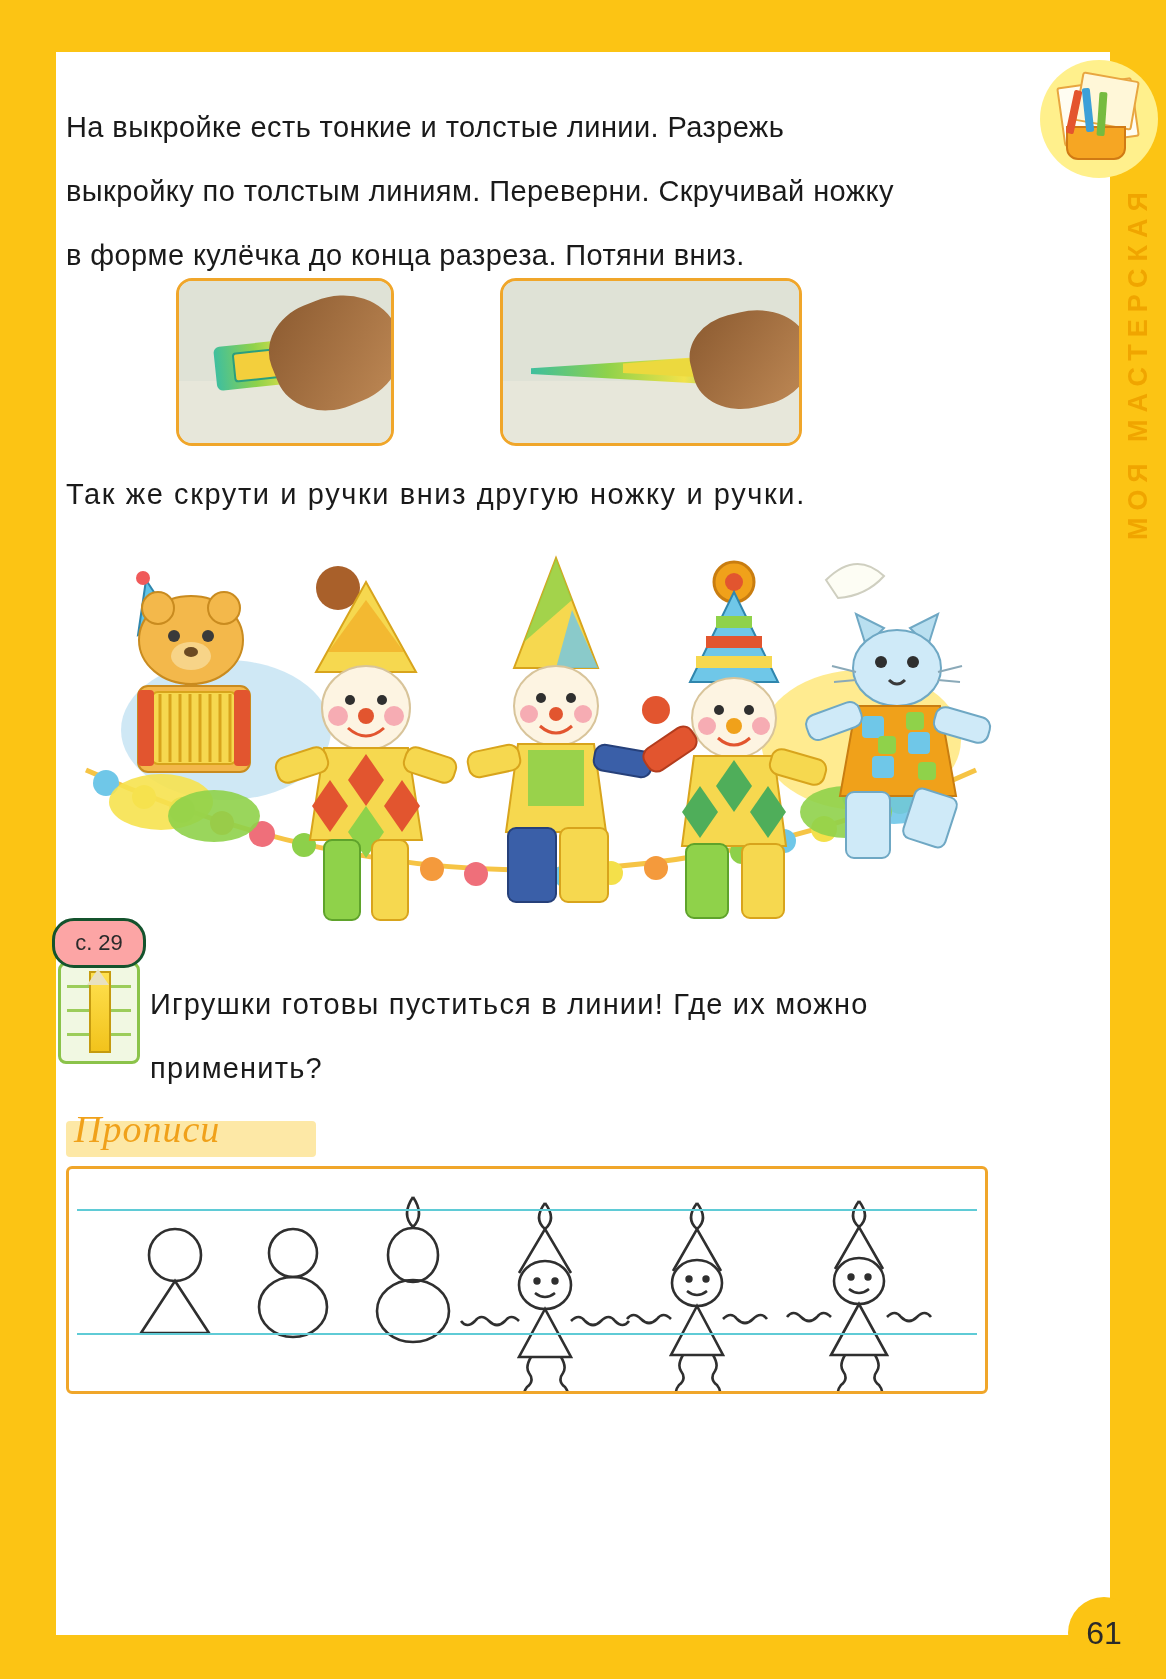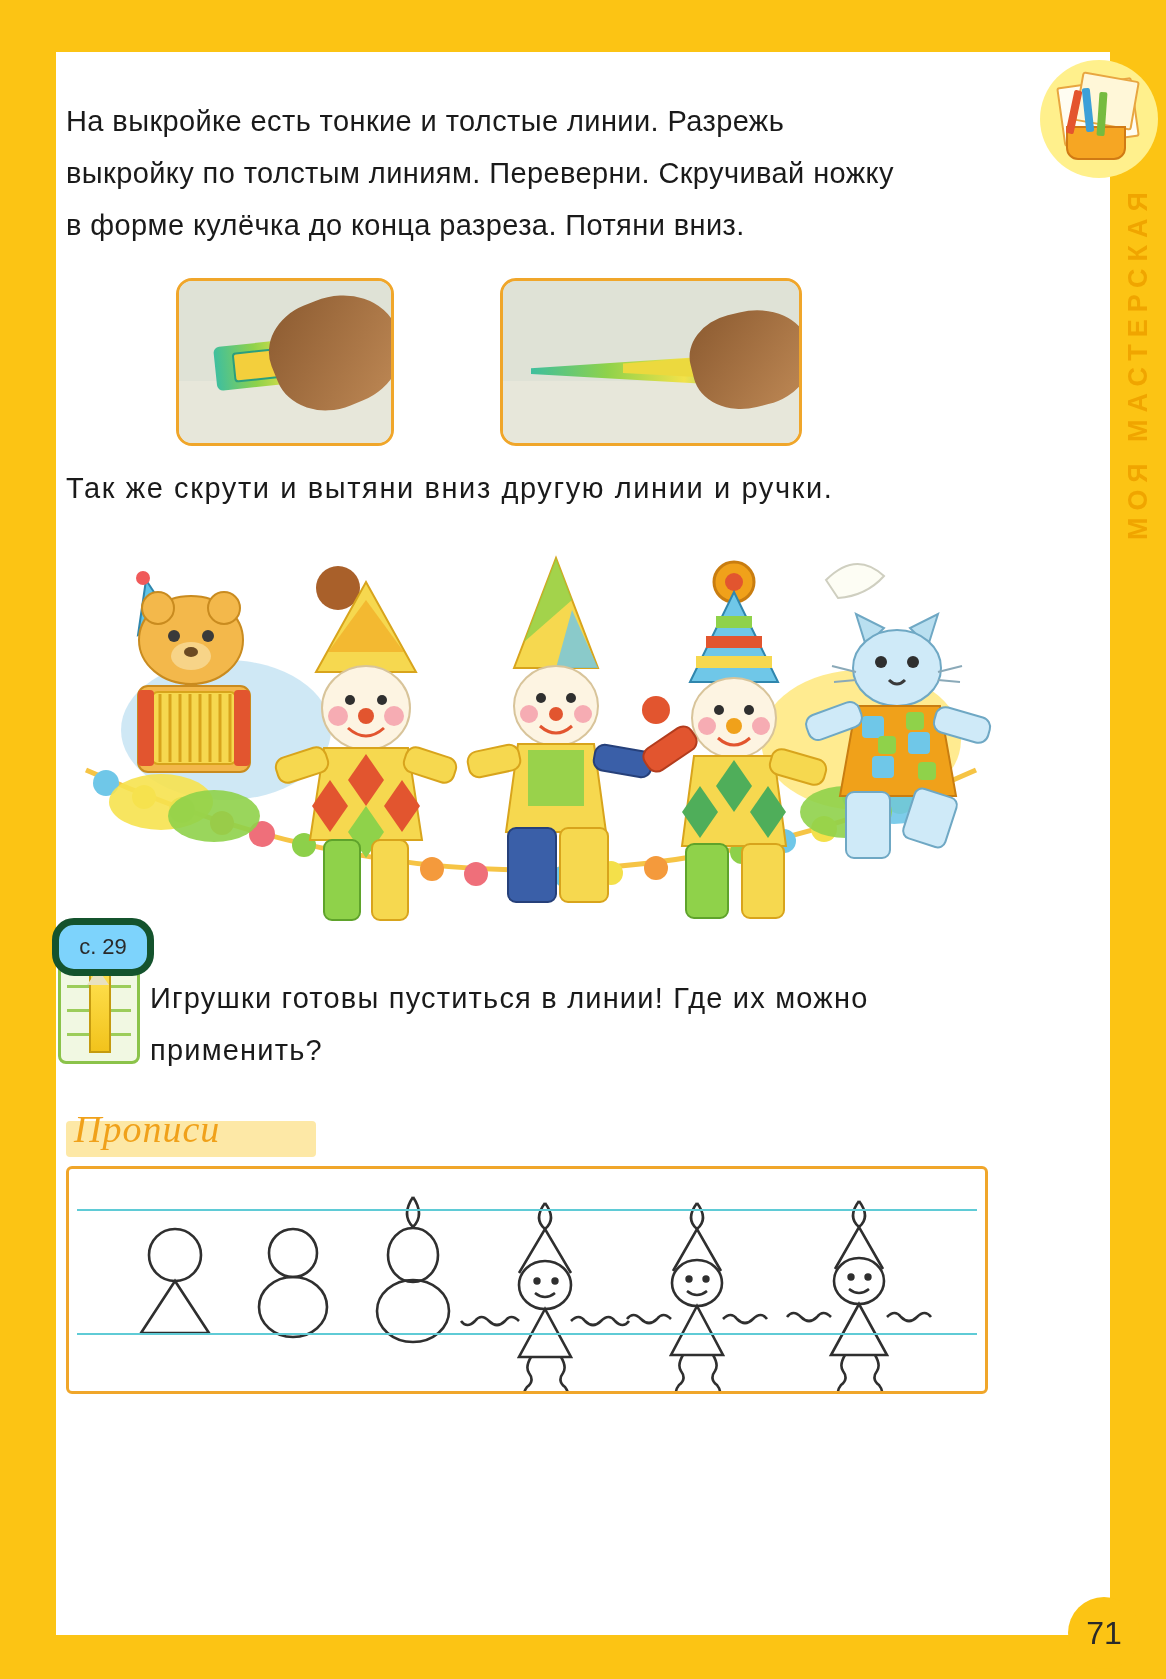--- a/index.html
+++ b/index.html
@@ -128,21 +128,21 @@
     background: #f6a623;
     border: 2px solid #d07a14;
     border-radius: 0 0 12px 12px;
   }
 
   
   .para {
     position: absolute;
     color: #1a1a1a;
     font-size: 29px;
-    line-height: 52px;
+    line-height: 64px;
     font-family: "Liberation Sans", sans-serif;
     letter-spacing: 0.4px;
   }
   #para-1 { top: 95px; left: 66px; width: 840px; }
   #para-2 { top: 462px; left: 66px; width: 860px; letter-spacing: 1.6px; }
   #para-3 { top: 972px; left: 150px; width: 830px; letter-spacing: 1.2px; }
   #para-4 { top: 1408px; left: 66px; width: 920px; letter-spacing: 1.2px; }
 
   
   .photo {
@@ -181,23 +181,23 @@
     height: 420px;
   }
 
   
   .ref-bubble {
     position: absolute;
     top: 918px;
     left: 52px;
     width: 88px;
     height: 44px;
-    border: 7px solid #14532d;
+    border: 3px solid #14532d;
     border-radius: 22px;
-    background: #7dd3fc;
+    background: #fca5a5;
     display: flex;
     align-items: center;
     justify-content: center;
     color: #2a2a2a;
     font-size: 22px;
     font-family: "Liberation Sans", sans-serif;
     z-index: 5;
   }
   .pencil-icon {
     position: absolute;
@@ -332,21 +332,21 @@
   </div>
 
   <div class="photo" id="photo-2">
     <div class="bg-top"></div>
     <div class="bg-bot"></div>
     <div class="cone"></div>
     <div class="cone2"></div>
     <div class="hand"></div>
   </div>
 
-  <div class="para" id="para-2">Так же скрути и вытяни вниз другую линии и ручки.</div>
+  <div class="para" id="para-2">Так же скрути и ручки вниз другую ножку и ручки.</div>
 
   <div class="scene">
     <svg width="930" height="420" viewBox="0 0 930 420">
 
       <ellipse cx="160" cy="190" rx="105" ry="70" fill="#bfe0f2" opacity="0.75"></ellipse>
       <ellipse cx="795" cy="200" rx="100" ry="70" fill="#ffe361" opacity="0.7"></ellipse>
 
       <path d="M 20 230 Q 465 430 910 230" fill="none" stroke="#f6c445" stroke-width="5"></path>
       <g>
         <circle cx="40" cy="243" r="13" fill="#6fc7e8"></circle>
@@ -584,15 +584,15 @@
           <path d="M 762 148 q -8 -8 -14 0 q -8 8 -16 0 q -8 -8 -14 0"></path>
           <path d="M 818 148 q 8 -8 14 0 q 8 8 16 0 q 8 -8 14 0"></path>
           <path d="M 776 186 q -6 10 -2 16 q 6 8 -2 14 q -6 8 0 12"></path>
           <path d="M 806 186 q 6 10 2 16 q -6 8 2 14 q 6 8 0 12"></path>
         </g>
       </g>
     </svg>
   </div>
 
 
-  <div class="page-number">71</div>
+  <div class="page-number">61</div>
 
 </div>
 
 </body></html>

